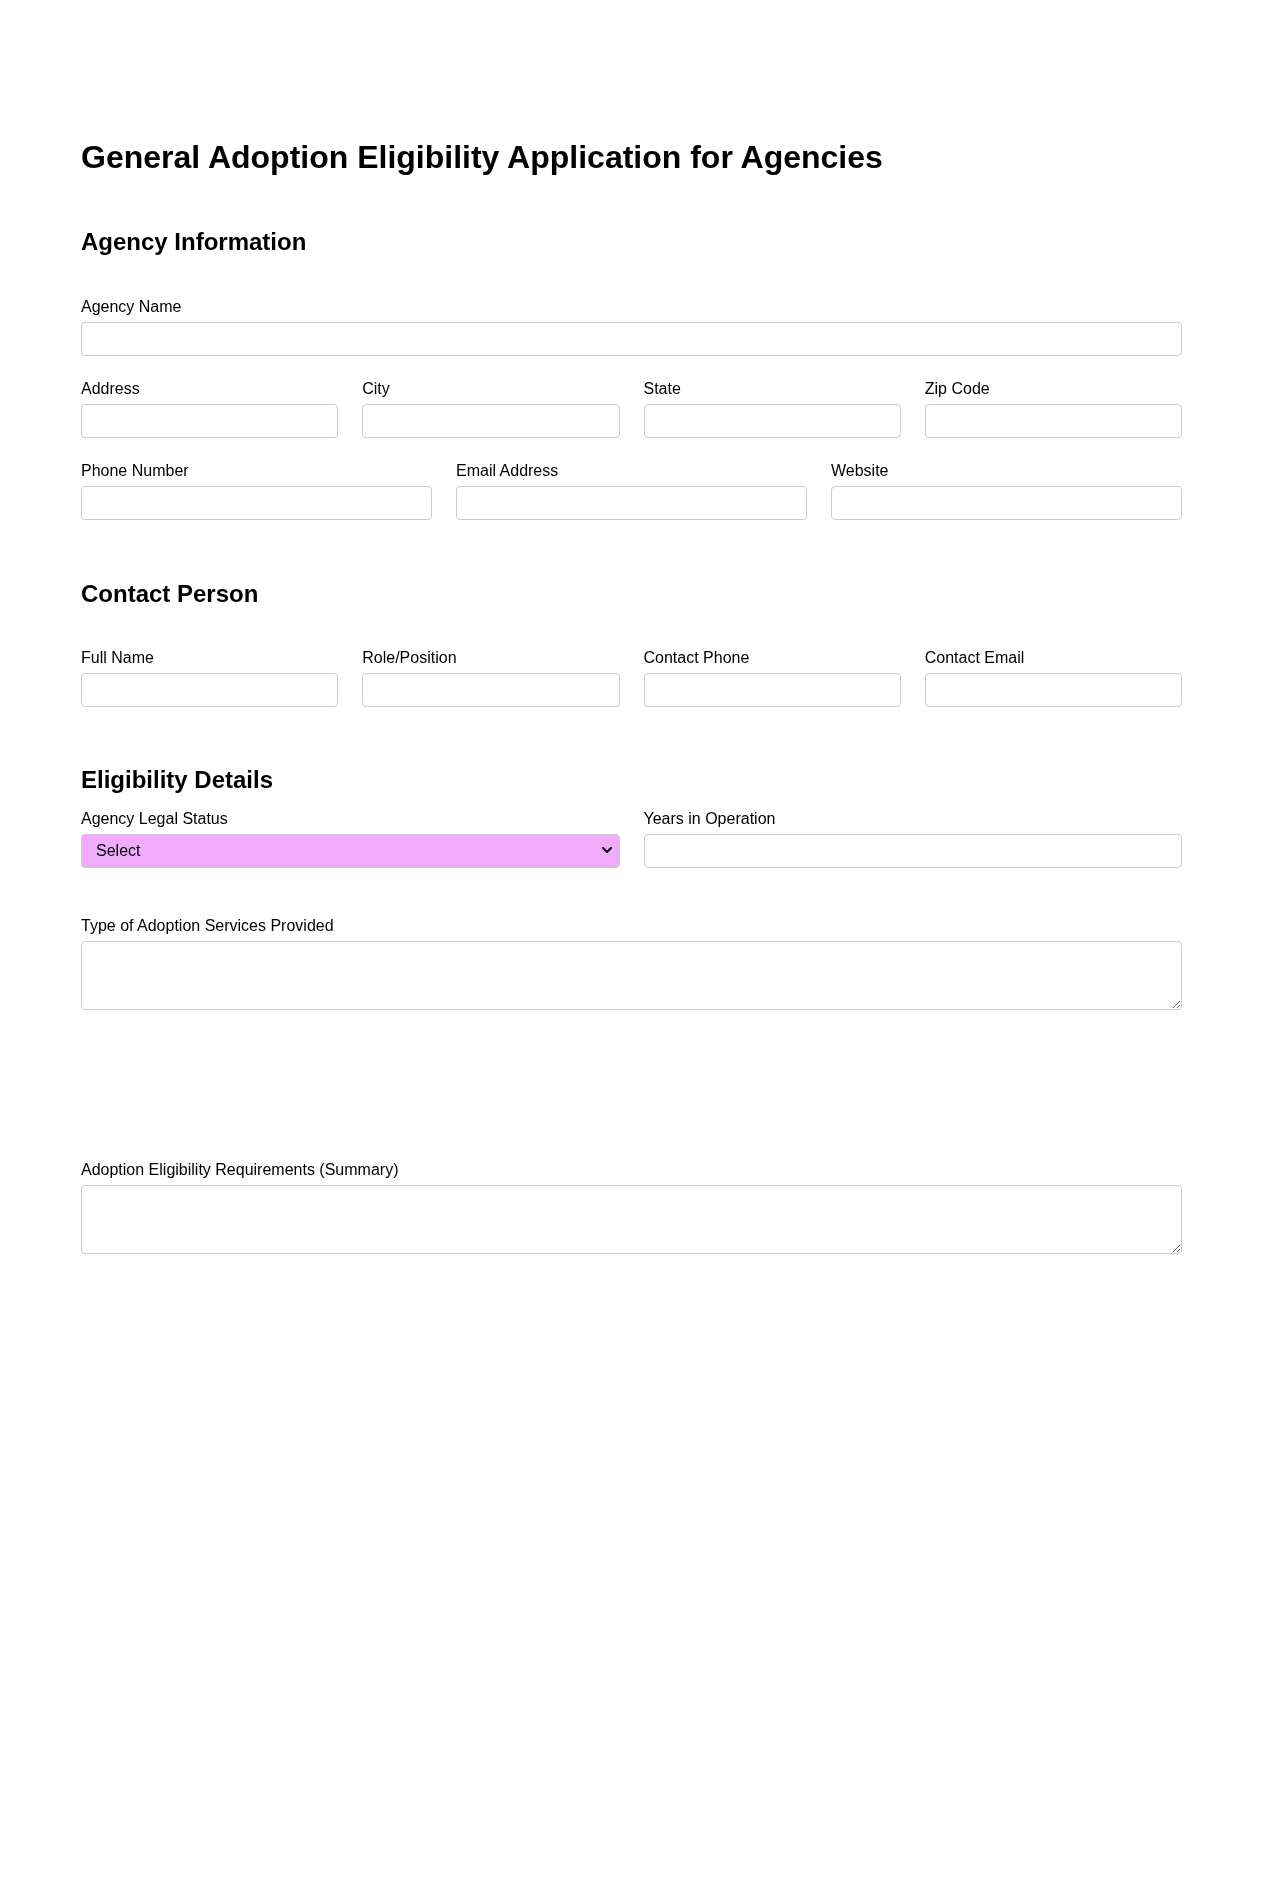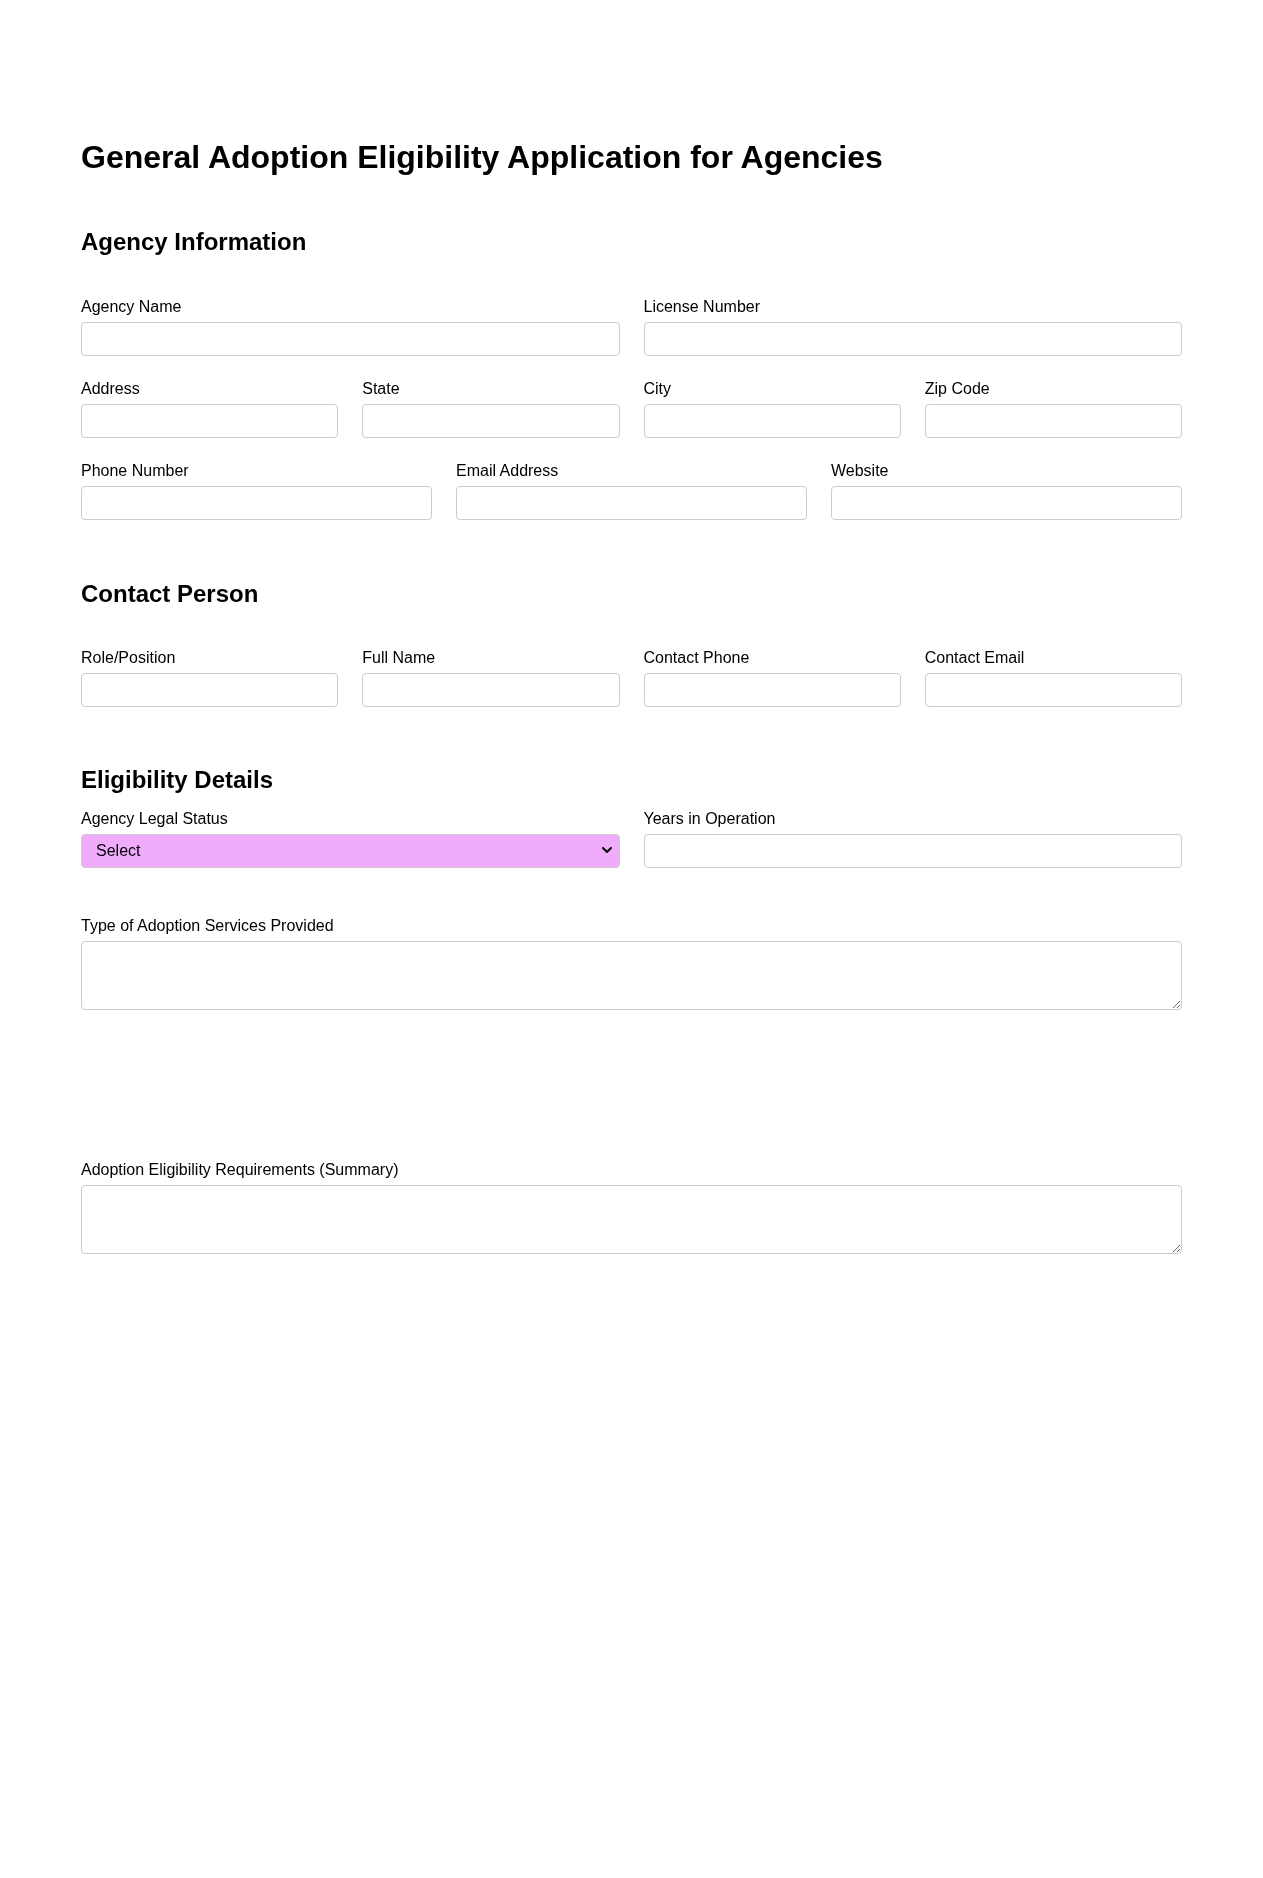--- a/index.html
+++ b/index.html
@@ -124,40 +124,36 @@
 
     <h1 class="page-title">General Adoption Eligibility Application for Agencies</h1>
 
     <h2 class="section-title" style="top:192px;">Agency Information</h2>
 
     <div class="row" style="top:262px;">
       <div class="field">
         <label>Agency Name</label>
         <input type="text" value="" style="">
       </div>
-      <div class="field">
-        <label>License Number</label>
-        <input type="text" value="" style="">
-      </div>
     </div>
 
     <div class="row" style="top:344px;">
       <div class="field">
         <label>Address</label>
         <input type="text" value="" style="">
       </div>
       <div class="field">
+        <label>City</label>
+        <input type="text" value="" style="">
+      </div>
+      <div class="field">
         <label>State</label>
         <input type="text" value="" style="">
       </div>
       <div class="field">
-        <label>City</label>
-        <input type="text" value="" style="">
-      </div>
-      <div class="field">
         <label>Zip Code</label>
         <input type="text" value="" style="">
       </div>
     </div>
 
     <div class="row" style="top:426px;">
       <div class="field">
         <label>Phone Number</label>
         <input type="text" value="" style="">
       </div>
@@ -168,25 +164,25 @@
       <div class="field">
         <label>Website</label>
         <input type="text" value="" style="">
       </div>
     </div>
 
     <h2 class="section-title" style="top:544px;">Contact Person</h2>
 
     <div class="row" style="top:613px;">
       <div class="field">
+        <label>Full Name</label>
+        <input type="text" value="" style="">
+      </div>
+      <div class="field">
         <label>Role/Position</label>
-        <input type="text" value="" style="">
-      </div>
-      <div class="field">
-        <label>Full Name</label>
         <input type="text" value="" style="">
       </div>
       <div class="field">
         <label>Contact Phone</label>
         <input type="text" value="" style="">
       </div>
       <div class="field">
         <label>Contact Email</label>
         <input type="text" value="" style="">
       </div>

